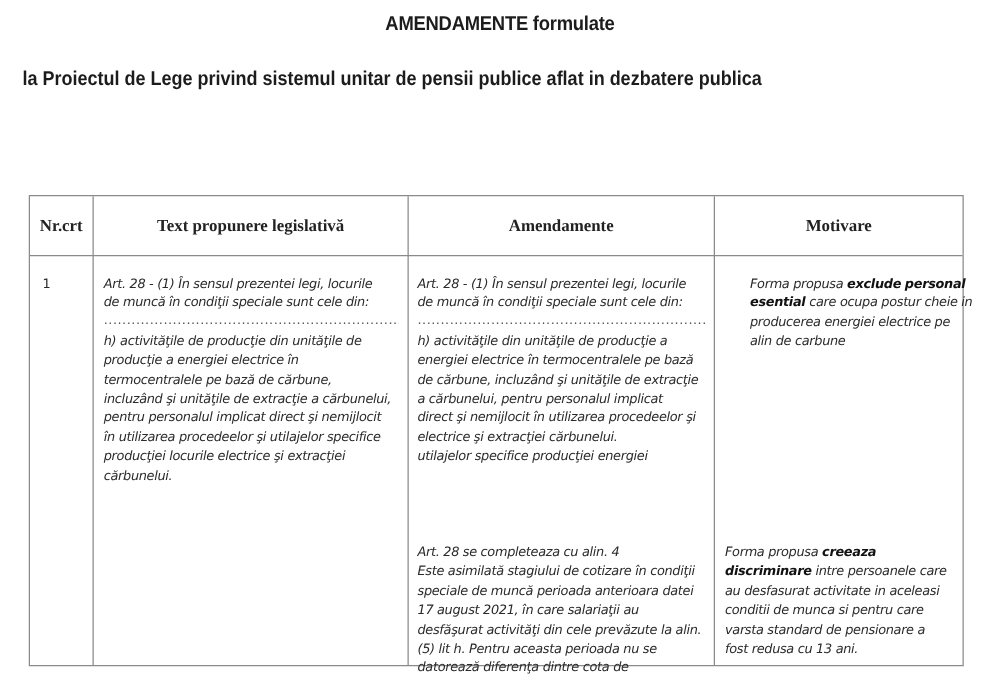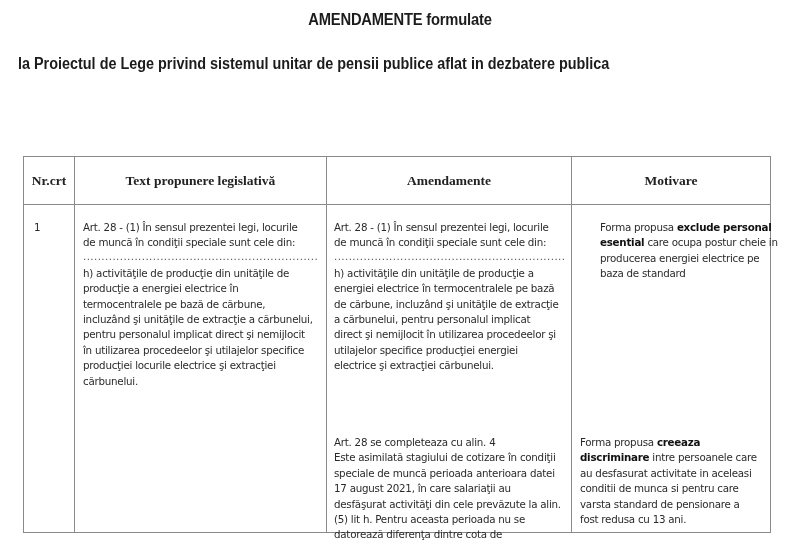--- a/index.html
+++ b/index.html
@@ -21,21 +21,21 @@
     .vline { position: absolute; top: 0; bottom: 0; width: 0; border-left: 1.5px solid #8a8a8a; }
     .hline { position: absolute; left: 0; right: 0; height: 0; border-top: 1.5px solid #8a8a8a; top: 47px; }
     .hdr {
       position: absolute; top: 0; height: 47px; line-height: 47px; text-align: center;
       font-family: "Liberation Serif", serif; font-weight: bold; font-size: 13.5px; color: #222;
     }
     .cell {
       position: absolute; font-family: "DejaVu Sans", sans-serif; font-size: 10.3px; line-height: 15.4px;
       color: #2a2a2a; letter-spacing: -0.25px;
     }
-    .cell .ln { display: block; white-space: nowrap; }
+    .cell .ln { display: block; white-space: nowrap; font-style: italic; }
     .dots { display: block; overflow: hidden; white-space: nowrap; height: 15px; line-height: 11px; letter-spacing: 0.4px; color: #555; }
     b { font-weight: bold; color: #111; }
   </style>
 </head>
 <body>
 
 <div class="title">AMENDAMENTE  formulate</div>
 <div class="subtitle">la Proiectul de Lege privind sistemul unitar de pensii publice aflat in dezbatere publica</div>
 
 <div class="tbl">
@@ -67,39 +67,39 @@
 
   <div class="cell" style="left:310px;top:63px;width:232px">
     <span class="ln">Art. 28 - (1) În sensul prezentei legi, locurile</span>
     <span class="ln">de muncă în condiţii speciale sunt cele din:</span>
     <span class="dots">..............................................................................</span>
     <span class="ln"> h) activităţile din unităţile de producţie a</span>
     <span class="ln">energiei electrice în termocentralele pe bază</span>
     <span class="ln">de cărbune, incluzând şi unităţile de extracţie</span>
     <span class="ln">a cărbunelui, pentru personalul implicat</span>
     <span class="ln">direct şi nemijlocit în utilizarea procedeelor şi</span>
+    <span class="ln">electrice şi extracţiei cărbunelui.</span>
     <span class="ln">utilajelor specifice producţiei energiei</span>
-    <span class="ln">electrice şi extracţiei cărbunelui.</span>
   </div>
 
   <div class="cell" style="left:310px;top:278px;width:232px">
     <span class="ln">Art. 28 se completeaza cu alin. 4</span>
     <span class="ln">Este asimilată stagiului de cotizare în condiţii</span>
     <span class="ln">speciale de muncă perioada anterioara datei</span>
     <span class="ln">17 august 2021, în care salariaţii au</span>
     <span class="ln">desfăşurat activităţi din cele prevăzute la alin.</span>
     <span class="ln">(5) lit h.  Pentru aceasta perioada nu se</span>
     <span class="ln">datorează diferenţa dintre cota de</span>
   </div>
 
   <div class="cell" id="mot1" style="left:576px;top:63px;width:186px">
     <span class="ln">Forma propusa <b>exclude</b> <b>personal</b></span>
     <span class="ln"><b>esential</b> care ocupa postur cheie in</span>
     <span class="ln">producerea energiei electrice pe</span>
-    <span class="ln">baza de standard</span>
+    <span class="ln">alin de carbune</span>
   </div>
 
   <div class="cell" id="mot2" style="left:556px;top:278px;width:186px">
     <span class="ln">Forma propusa <b>creeaza</b></span>
     <span class="ln"><b>discriminare</b> intre persoanele care</span>
     <span class="ln">au desfasurat activitate in aceleasi</span>
     <span class="ln">conditii de munca si pentru care</span>
     <span class="ln">varsta standard de pensionare a</span>
     <span class="ln">fost redusa cu 13 ani.</span>
   </div>

